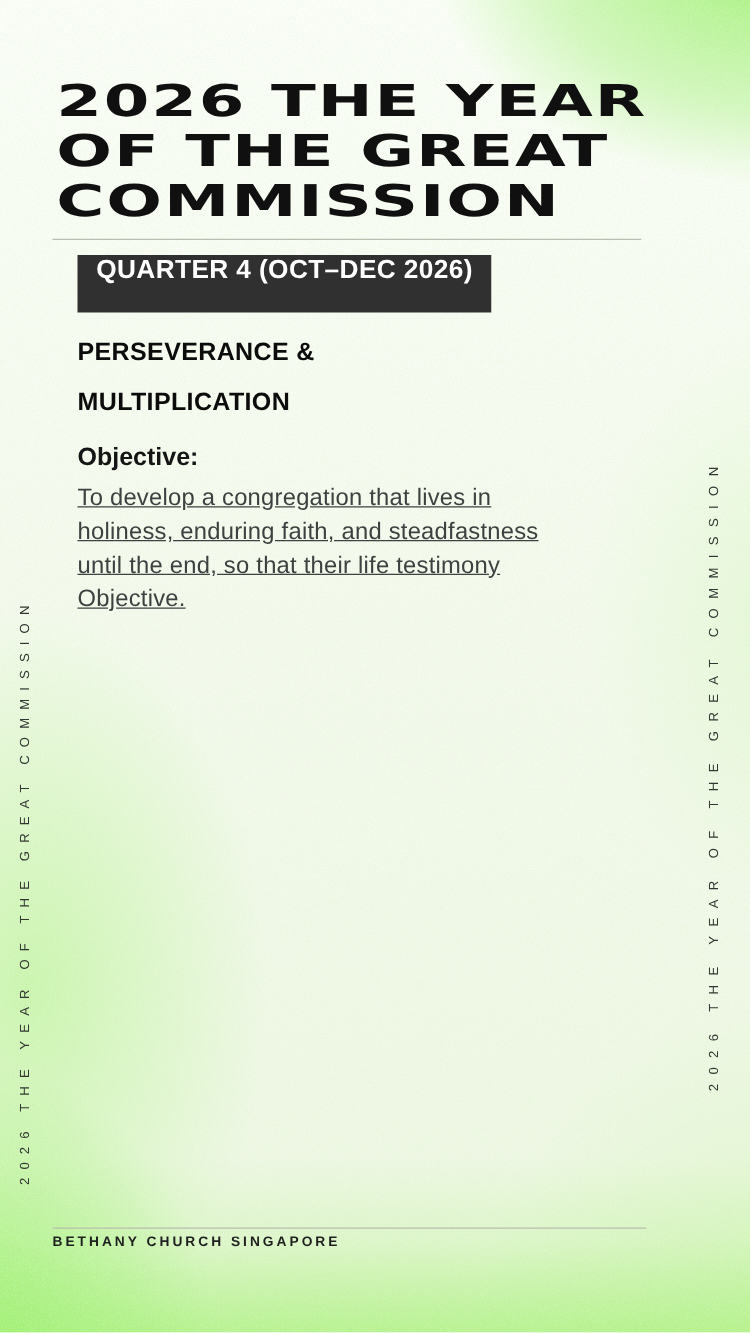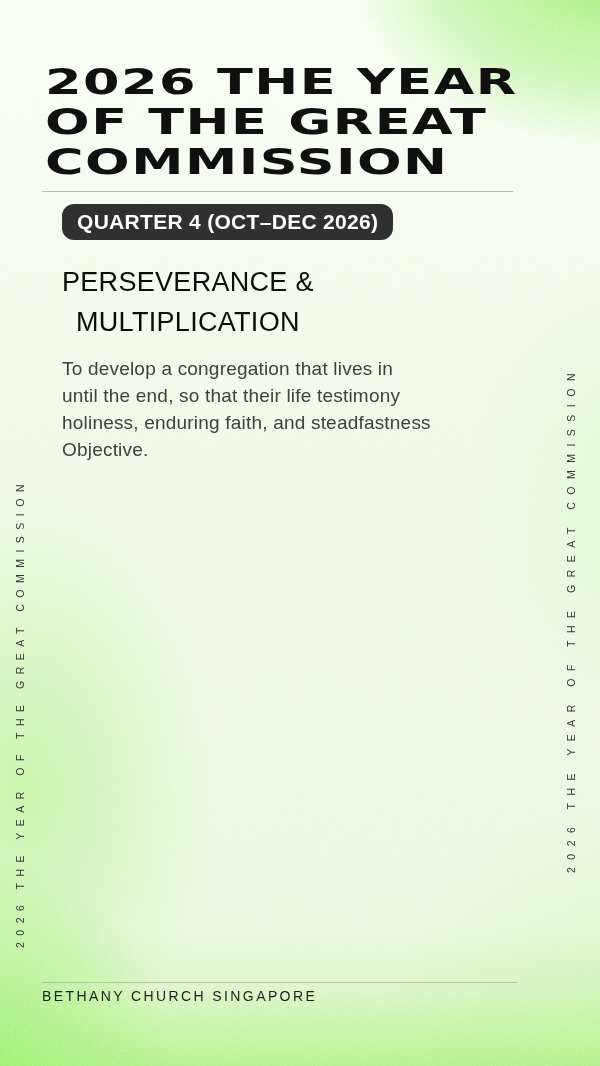--- a/index.html
+++ b/index.html
@@ -47,79 +47,79 @@
     position: absolute;
     height: 1px;
     background: #b9beb0;
   }
   .rule-top { left: 42px; top: 191px; width: 471px; }
   .rule-bottom { left: 42px; top: 982px; width: 475px; }
   .badge {
     position: absolute;
     left: 62px;
     top: 204px;
-    height: 36px;
+    height: 46px;
     display: inline-flex;
-    align-items: center;
+    align-items: flex-start;
     padding: 0 15px;
     background: #303030;
-    border-radius: 12px;
+    border-radius: 0;
     color: #ffffff;
     font-weight: bold;
     font-size: 21px;
     letter-spacing: 0.3px;
     white-space: nowrap;
   }
   .theme {
     position: absolute;
     left: 62px;
     top: 262px;
     margin: 0;
-    font-size: 27px;
-    font-weight: normal;
+    font-size: 20px;
+    font-weight: bold;
     line-height: 40px;
     letter-spacing: 0.3px;
     color: #0c0c0c;
-    text-align: center;
   }
   .theme span { display: block; }
   .objective {
     position: absolute;
     left: 62px;
     top: 355px;
     width: 478px;
   }
   .objective-label {
     font-size: 20px;
     font-weight: bold;
     color: #151515;
     margin-bottom: 7px;
   }
   .objective-line {
     font-size: 19px;
     line-height: 27px;
     letter-spacing: 0.2px;
     color: #3e4140;
+    text-decoration: underline;
   }
   .side-text {
     position: absolute;
     writing-mode: vertical-rl;
     transform: rotate(180deg);
     white-space: nowrap;
     font-size: 10.5px;
     color: #323632;
   }
   .side-text.left  { left: 14px;  top: 478px; letter-spacing: 6.5px; }
   .side-text.right { left: 565px; top: 366px; letter-spacing: 7.5px; }
   .footer-label {
     position: absolute;
     left: 42px;
     top: 988px;
-    font-size: 14px;
-    font-weight: normal;
+    font-size: 11px;
+    font-weight: bold;
     letter-spacing: 2.4px;
     color: #1f1f1f;
     white-space: nowrap;
   }
 </style>
 </head>
 <body>
 
 <div class="poster">
 
@@ -149,24 +149,25 @@
   <div class="badge">
     <span>QUARTER 4 (OCT–DEC 2026)</span>
   </div>
 
   <h2 class="theme">
     <span>PERSEVERANCE &amp;</span>
     <span>MULTIPLICATION</span>
   </h2>
 
   <div class="objective">
+    <div class="objective-label">Objective:</div>
     <div class="objective-body">
       <div class="objective-line">To develop a congregation that lives in</div>
+      <div class="objective-line">holiness, enduring faith, and steadfastness</div>
       <div class="objective-line">until the end, so that their life testimony</div>
-      <div class="objective-line">holiness, enduring faith, and steadfastness</div>
       <div class="objective-line">Objective.</div>
     </div>
   </div>
 
   <div class="side-text left">2026 THE YEAR OF THE GREAT COMMISSION</div>
   <div class="side-text right">2026 THE YEAR OF THE GREAT COMMISSION</div>
 
   <div class="rule rule-bottom"></div>
   <div class="footer-label">BETHANY CHURCH SINGAPORE</div>
 

